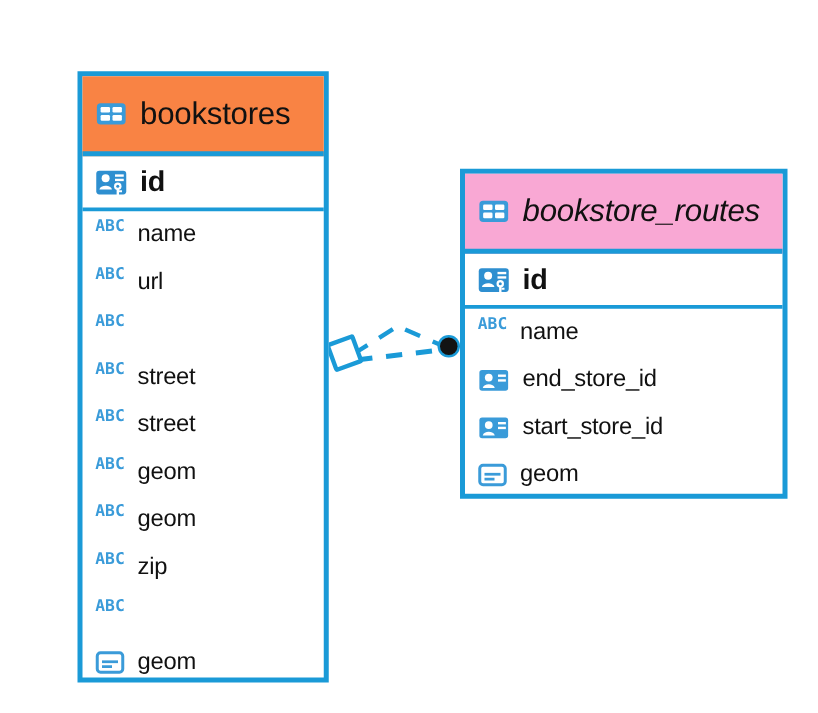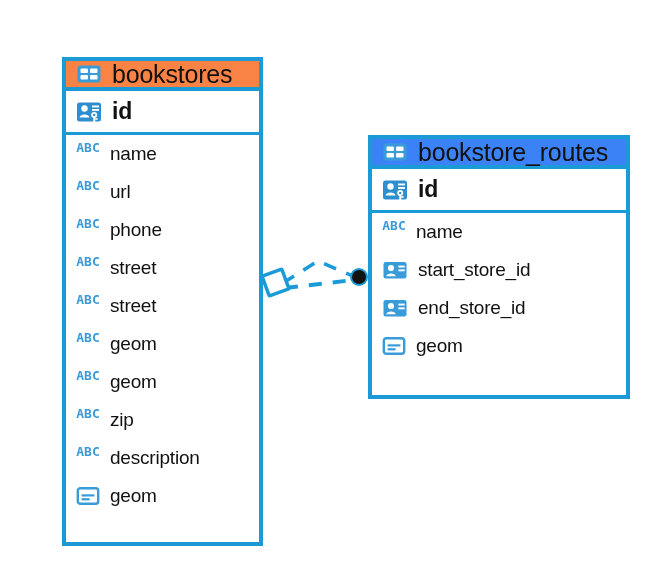--- a/index.html
+++ b/index.html
@@ -38,26 +38,26 @@
     left: 368px;
     top: 135px;
     width: 262px;
     height: 264px;
   }
 
   .entity-header {
     display: flex;
     align-items: center;
     box-sizing: border-box;
-    height: 30px;
+    height: 64px;
     padding-left: 9px;
     border-bottom: 4px solid #1a9ad7;
   }
   .entity-header.accent-orange { background: #f98344; }
-  .entity-header.accent-gray   { background: #3b82f6; }
+  .entity-header.accent-gray   { background: #f9a8d4; font-style: italic; }
 
   .entity-title {
     font-size: 25px;
     color: #111111;
     margin-left: 9px;
     white-space: nowrap;
     letter-spacing: -0.2px;
   }
 
   
@@ -173,21 +173,20 @@
       <span class="icon icon-abc">
         <span class="abc-text">ABC</span>
       </span>
       <span class="attr-label">url</span>
     </div>
 
     <div class="attr-row">
       <span class="icon icon-abc">
         <span class="abc-text">ABC</span>
       </span>
-      <span class="attr-label">phone</span>
     </div>
 
     <div class="attr-row">
       <span class="icon icon-abc">
         <span class="abc-text">ABC</span>
       </span>
       <span class="attr-label">street</span>
     </div>
 
     <div class="attr-row">
@@ -215,21 +214,20 @@
       <span class="icon icon-abc">
         <span class="abc-text">ABC</span>
       </span>
       <span class="attr-label">zip</span>
     </div>
 
     <div class="attr-row">
       <span class="icon icon-abc">
         <span class="abc-text">ABC</span>
       </span>
-      <span class="attr-label">description</span>
     </div>
 
     <div class="attr-row">
       <span class="icon">
         <svg width="26" height="26" viewBox="0 0 26 26">
           <rect x="2.8" y="5.2" width="20.4" height="15.6" rx="2.6" fill="#ffffff" stroke="#3a9bd9" stroke-width="2.4"></rect>
           <rect x="6.6" y="11.3" width="12.8" height="2.2" fill="#3a9bd9"></rect>
           <rect x="6.6" y="15.2" width="8" height="2.2" fill="#3a9bd9"></rect>
         </svg>
       </span>
@@ -279,34 +277,34 @@
     <div class="attr-row">
       <span class="icon">
         <svg width="28" height="28" viewBox="0 0 28 28">
           <rect x="2.5" y="6" width="23" height="16.5" rx="2.2" fill="#3a9bd9"></rect>
           <circle cx="10" cy="12" r="3.1" fill="#ffffff"></circle>
           <path d="M 5.2 20.3 C 5.9 16.5 14.1 16.5 14.8 20.3 Z" fill="#ffffff"></path>
           <rect x="17.4" y="9.6" width="6.3" height="1.9" fill="#ffffff"></rect>
           <rect x="17.4" y="13.4" width="6.3" height="1.9" fill="#ffffff"></rect>
         </svg>
       </span>
-      <span class="attr-label">start_store_id</span>
+      <span class="attr-label">end_store_id</span>
     </div>
 
     <div class="attr-row">
       <span class="icon">
         <svg width="28" height="28" viewBox="0 0 28 28">
           <rect x="2.5" y="6" width="23" height="16.5" rx="2.2" fill="#3a9bd9"></rect>
           <circle cx="10" cy="12" r="3.1" fill="#ffffff"></circle>
           <path d="M 5.2 20.3 C 5.9 16.5 14.1 16.5 14.8 20.3 Z" fill="#ffffff"></path>
           <rect x="17.4" y="9.6" width="6.3" height="1.9" fill="#ffffff"></rect>
           <rect x="17.4" y="13.4" width="6.3" height="1.9" fill="#ffffff"></rect>
         </svg>
       </span>
-      <span class="attr-label">end_store_id</span>
+      <span class="attr-label">start_store_id</span>
     </div>
 
     <div class="attr-row">
       <span class="icon">
         <svg width="26" height="26" viewBox="0 0 26 26">
           <rect x="2.8" y="5.2" width="20.4" height="15.6" rx="2.6" fill="#ffffff" stroke="#3a9bd9" stroke-width="2.4"></rect>
           <rect x="6.6" y="11.3" width="12.8" height="2.2" fill="#3a9bd9"></rect>
           <rect x="6.6" y="15.2" width="8" height="2.2" fill="#3a9bd9"></rect>
         </svg>
       </span>

